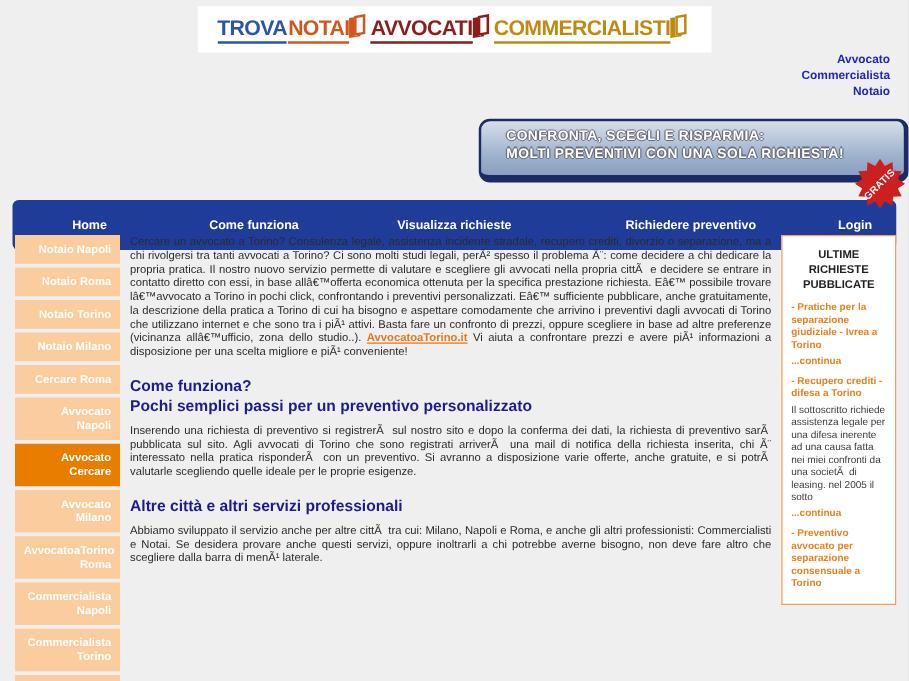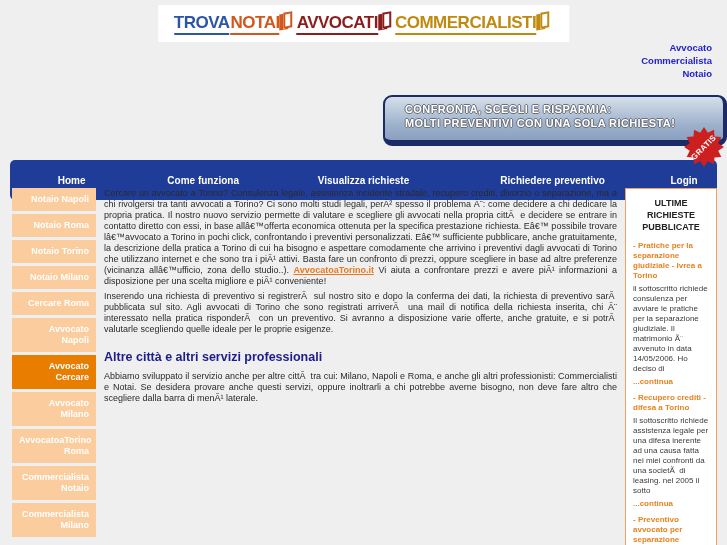--- a/index.html
+++ b/index.html
@@ -93,37 +93,41 @@
     <aside class="sidebar" id="leftSidebar">
         <div class="side-item">Notaio Napoli</div>
         <div class="side-item">Notaio Roma</div>
         <div class="side-item">Notaio Torino</div>
         <div class="side-item">Notaio Milano</div>
         <div class="side-item">Cercare Roma</div>
         <div class="side-item">Avvocato Napoli</div>
         <div class="side-item active">Avvocato Cercare</div>
         <div class="side-item">Avvocato Milano</div>
         <div class="side-item">AvvocatoaTorino Roma</div>
-        <div class="side-item">Commercialista Notaio</div>
+        <div class="side-item">Commercialista Napoli</div>
+        <div class="side-item">Commercialista Torino</div>
         <div class="side-item">Commercialista Milano</div>
       </aside>
 
     <main class="main">
       <p><span>Cercare un avvocato a Torino? Consulenza legale, assistenza incidente stradale, recupero crediti, divorzio o separazione, ma a chi rivolgersi tra tanti avvocati a Torino? Ci sono molti studi legali, perÃ² spesso il problema Ã¨: come decidere a chi dedicare la propria pratica. Il nostro nuovo servizio permette di valutare e scegliere gli avvocati nella propria cittÃ&nbsp; e decidere se entrare in contatto diretto con essi, in base allâ€™offerta economica ottenuta per la specifica prestazione richiesta. Eâ€™ possibile trovare lâ€™avvocato a Torino in pochi click, confrontando i preventivi personalizzati. Eâ€™ sufficiente pubblicare, anche gratuitamente, la descrizione della pratica a Torino di cui ha bisogno e aspettare comodamente che arrivino i preventivi dagli avvocati di Torino che utilizzano internet e che sono tra i piÃ¹ attivi. Basta fare un confronto di prezzi, oppure scegliere in base ad altre preferenze (vicinanza allâ€™ufficio, zona dello studio..). </span><a class="inline-link">AvvocatoaTorino.it</a><span> Vi aiuta a confrontare prezzi e avere piÃ¹ informazioni a disposizione per una scelta migliore e piÃ¹ conveniente!</span></p>
+      <h2>
+        <div>Come funziona?</div>
+        <div>Pochi semplici passi per un preventivo personalizzato</div>
+      </h2>
       <p>Inserendo una richiesta di preventivo si registrerÃ&nbsp; sul nostro sito e dopo la conferma dei dati, la richiesta di preventivo sarÃ&nbsp; pubblicata sul sito. Agli avvocati di Torino che sono registrati arriverÃ&nbsp; una mail di notifica della richiesta inserita, chi Ã¨ interessato nella pratica risponderÃ&nbsp; con un preventivo. Si avranno a disposizione varie offerte, anche gratuite, e si potrÃ&nbsp; valutarle scegliendo quelle ideale per le proprie esigenze.</p>
       <h2>Altre città e altri servizi professionali</h2>
       <p>Abbiamo sviluppato il servizio anche per altre cittÃ&nbsp; tra cui: Milano, Napoli e Roma, e anche gli altri professionisti: Commercialisti e Notai. Se desidera provare anche questi servizi, oppure inoltrarli a chi potrebbe averne bisogno, non deve fare altro che scegliere dalla barra di menÃ¹ laterale.</p>
     </main>
 
     <aside class="right-panel">
       <div class="panel-title">ULTIME RICHIESTE PUBBLICATE</div>
       <div id="requestList">
           <div>
             <a class="req-title">- Pratiche per la separazione giudiziale - Ivrea a Torino</a>
-            <div class="req-body">il sottoscritto richiede consulenza per avviare le pratiche per la separazione giudiziale. Il matrimonio Ã¨ avvenuto in data 14/05/2006. Ho deciso di</div>
             <a class="req-more">...continua</a>
           </div>
           <div>
             <a class="req-title">- Recupero crediti - difesa a Torino</a>
             <div class="req-body">Il sottoscritto richiede assistenza legale per una difesa inerente ad una causa fatta nei miei confronti da una societÃ&nbsp; di leasing. nel 2005 il sotto</div>
             <a class="req-more">...continua</a>
           </div>
           <div>
             <a class="req-title">- Preventivo avvocato per separazione consensuale a Torino</a>
           </div>

